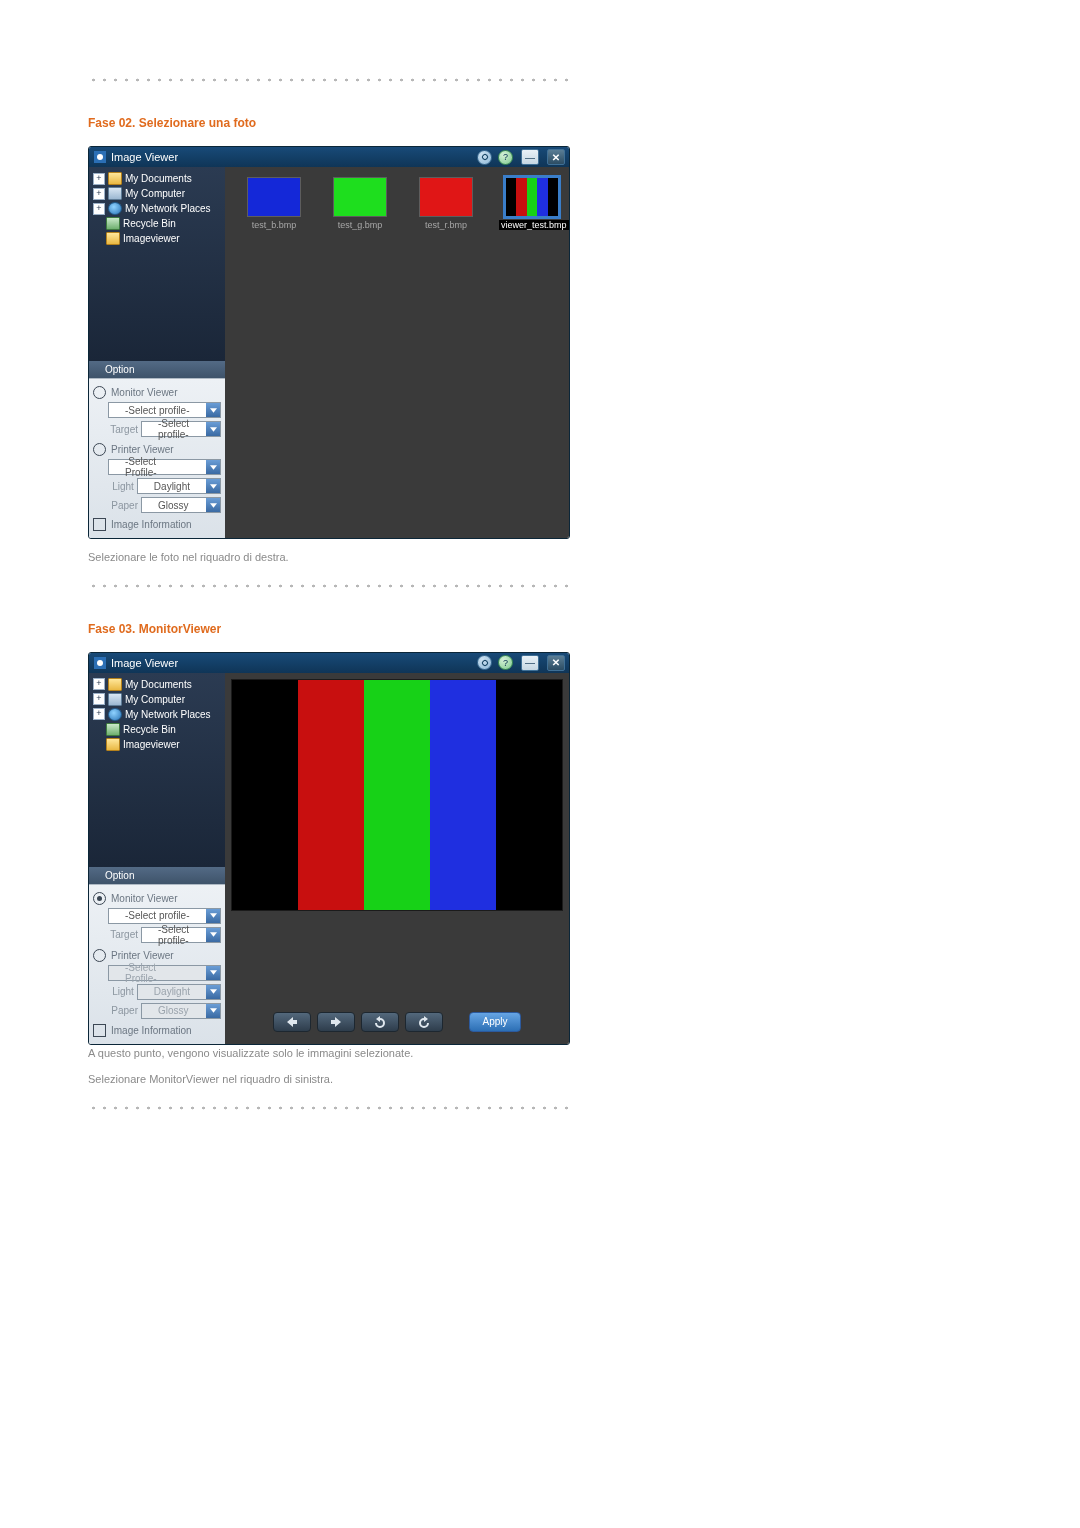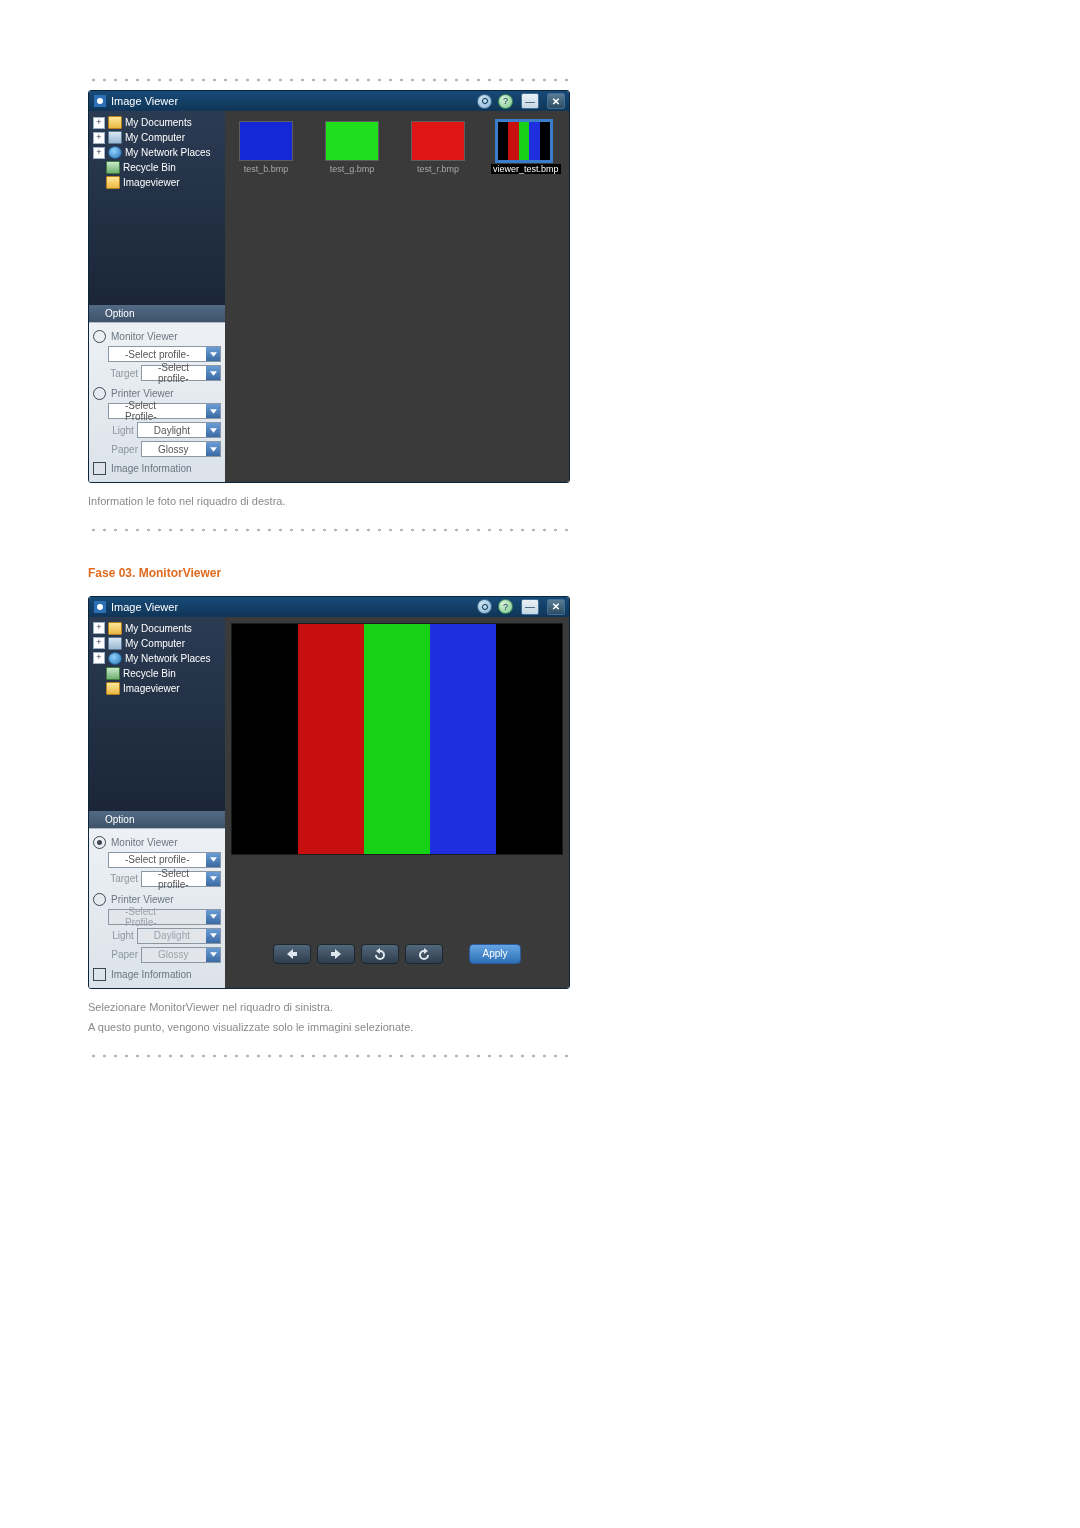--- a/index.html
+++ b/index.html
@@ -36,43 +36,44 @@
 .o-check{width:11px;height:11px;border:1.5px solid #3c4754;margin-right:5px;flex:0 0 auto}
 .select{display:flex;align-items:center;height:14px;border:1px solid #8b98a4;background:#fff;font-size:10px}
 .select.dis{background:#e2e6ea;color:#9aa3ac}
 .select .arrow{width:14px;align-self:stretch;background:linear-gradient(#6a9dd6,#3a6aa3);color:#fff;display:flex;align-items:center;justify-content:center}
 .select .arrow svg{width:7px;height:5px}
 .sel-main{flex:1;padding:0 16px}
 .row-indent{margin-left:15px;display:flex;align-items:center;gap:3px}
 .lbl{font-size:10px;color:#8c96a0;width:30px;text-align:right}
 .right-col{flex:1;background:#3a3a3a;position:relative}
 
-.thumbs{padding:10px 8px;display:flex;gap:20px}
+.thumbs{padding:10px 16px;display:flex;gap:20px}
 .thumb{width:66px;text-align:center}
 .thumb-box{width:52px;height:38px;margin:0 auto;border:1px solid #5d5d5d}
 .thumb-box.sel{outline:3px solid #3a7ec9;outline-offset:-1px}
 .thumb-cap{font-size:9px;color:#a7a7a7;margin-top:3px}
 .thumb-cap.sel{background:#000000;color:#fff;display:inline-block;padding:0 2px}
 .cbars{display:flex;width:100%;height:100%}
 .cbars span{flex:1}
 
-.toolbar{position:absolute;bottom:24px;left:0;right:0;display:flex;justify-content:center;gap:6px;align-items:flex-end}
+.toolbar{position:absolute;bottom:12px;left:0;right:0;display:flex;justify-content:center;gap:6px;align-items:flex-end}
 .tb-btn{width:36px;height:18px;border-radius:4px;border:1px solid #1d2730;background:linear-gradient(#53687c,#2e3d4c);display:flex;align-items:center;justify-content:center;color:#dfe7ee}
 .tb-btn svg{width:14px;height:12px;fill:#dfe7ee}
 .apply-btn{width:50px;height:18px;border-radius:4px;border:1px solid #2c5a9e;background:linear-gradient(#66a5e4,#2c6fb5);color:#fff;font-size:10px;display:flex;align-items:center;justify-content:center;margin-left:20px}
 
 .big-preview{margin:6px;height:230px;border:1px solid #1b1b1b}
 .big-preview .cbars{height:100%}
 </style>
 </head>
 <body>
 
 <div class="page">
 
 <div class="dots"></div>
+<div class="section-title">Fase 02. Selezionare una foto</div>
 
 <div class="app">
   <div class="titlebar">
     <span class="app-icon">
       <svg viewBox="0 0 12 12">
             <rect width="12" height="12" fill="#2b6fb5"></rect>
             <circle cx="6" cy="6" r="3" fill="#fff"></circle>
           </svg>
     </span>
     <span>Image Viewer</span>
@@ -210,21 +211,21 @@
                   <span style="background:#000000"></span>
                 </div>
               </div>
           <div class="thumb-cap sel">viewer_test.bmp</div>
         </div>
       </div>
     </div>
   </div>
 </div>
 
-<div class="caption">Information le foto nel riquadro di destra.</div>
+<div class="caption">Selezionare le foto nel riquadro di destra.</div>
 <div class="dots" style="margin-top:18px"></div>
 
 <div class="section-title">Fase 03. MonitorViewer</div>
 
 <div class="app">
   <div class="titlebar">
     <span class="app-icon">
       <svg viewBox="0 0 12 12">
             <rect width="12" height="12" fill="#2b6fb5"></rect>
             <circle cx="6" cy="6" r="3" fill="#fff"></circle>
@@ -373,18 +374,18 @@
               <svg viewBox="0 0 14 12">
                 <path d="M7 2a5 5 0 1 0 5 5h-2a3 3 0 1 1-3-3V6l4-3-4-3z"></path>
               </svg>
             </div>
         <div class="apply-btn">Apply</div>
       </div>
     </div>
   </div>
 </div>
 
+<div class="caption" style="margin-top:0">A questo punto, vengono visualizzate solo le immagini selezionate.</div>
 <div class="caption">Selezionare MonitorViewer nel riquadro di sinistra.</div>
-<div class="caption" style="margin-top:0">A questo punto, vengono visualizzate solo le immagini selezionate.</div>
 <div class="dots" style="margin-top:18px"></div>
 
 
 </div>
 
 </body></html>

